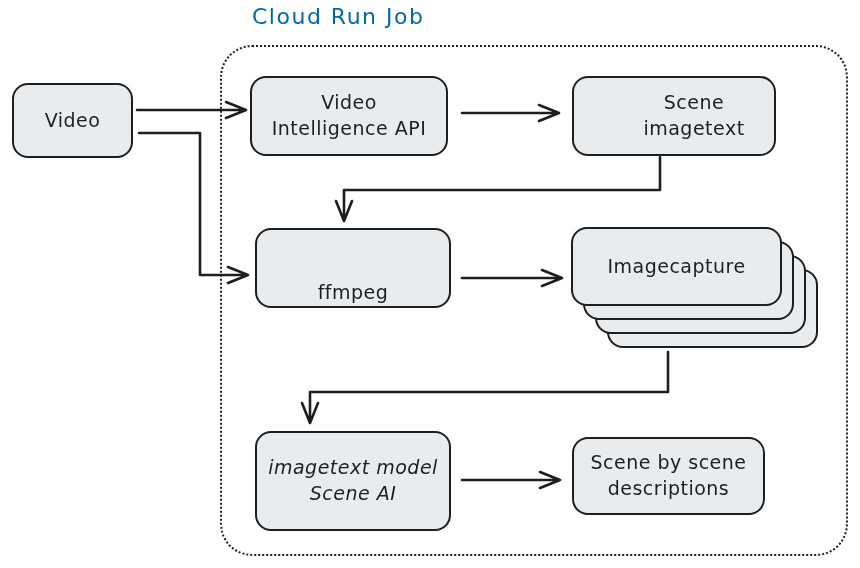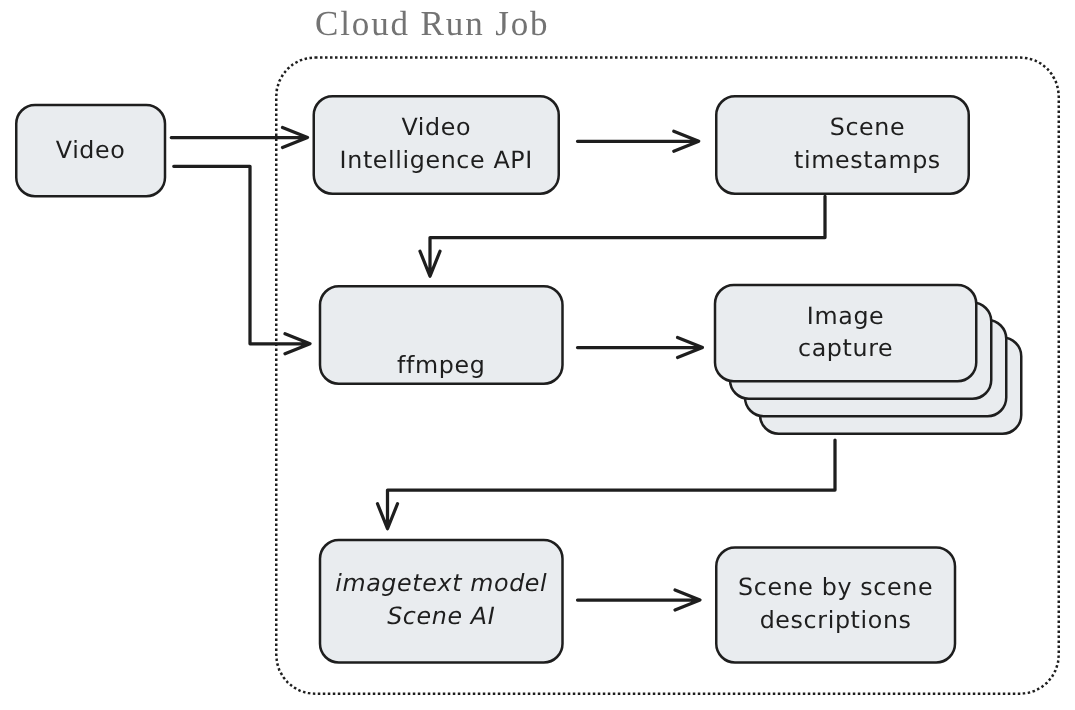--- a/index.html
+++ b/index.html
@@ -23,25 +23,24 @@
     width: 628px;
     height: 511px;
     border: 2.5px dotted #1e1e1e;
     border-radius: 32px;
     box-sizing: border-box;
   }
   .group-title {
     position: absolute;
     left: 252px;
     top: 4px;
-    font-size: 28px;
+    font-size: 22px;
     letter-spacing: 1.5px;
-    color: #737373;
+    color: #0369a1;
     white-space: nowrap;
-    font-family: Liberation Serif, serif;
   }
   .node {
     position: absolute;
     box-sizing: border-box;
     background: #e9ecef;
     border: 2.5px solid #1e1e1e;
     border-radius: 16px;
     display: flex;
     flex-direction: column;
     align-items: center;
@@ -50,37 +49,37 @@
     font-size: 19px;
     line-height: 1.35;
     letter-spacing: 0.5px;
   }
   .node span { display: block; }
   #node-video            { left: 12px;  top: 83px;  width: 121px; height: 75px; }
   #node-via              { left: 250px; top: 76px;  width: 198px; height: 80px; }
   #node-scene-timestamps { left: 572px; top: 76px;  width: 204px; height: 80px; padding-left: 40px; }
   #node-ffmpeg           { left: 255px; top: 228px; width: 196px; height: 80px; justify-content: flex-end; }
   #node-imagetext        { left: 255px; top: 431px; width: 196px; height: 100px; font-style: italic; }
-  #node-scene-desc       { left: 572px; top: 437px; width: 193px; height: 94px; }
+  #node-scene-desc       { left: 572px; top: 437px; width: 193px; height: 78px; }
   .stack-card {
     position: absolute;
     box-sizing: border-box;
     width: 211px;
     height: 79px;
     background: #e9ecef;
     border: 2.5px solid #1e1e1e;
     border-radius: 16px;
   }
   #stack-card-4 { left: 607px; top: 269px; }
   #stack-card-3 { left: 595px; top: 255px; }
   #stack-card-2 { left: 583px; top: 241px; }
   #stack-front {
     left: 571px; top: 227px;
     display: flex;
-    flex-direction: column;
+    flex-direction: row;
     align-items: center;
     justify-content: center;
     text-align: center;
     font-size: 19px;
     line-height: 1.35;
     letter-spacing: 0.5px;
   }
   .arrow-layer {
     position: absolute;
     left: 0; top: 0;
@@ -118,21 +117,21 @@
     <span>Video</span>
   </div>
 
   <div class="node" id="node-via">
     <span>Video</span>
     <span>Intelligence API</span>
   </div>
 
   <div class="node" id="node-scene-timestamps">
     <span>Scene</span>
-    <span>timestamps</span>
+    <span>imagetext</span>
   </div>
 
   <div class="node" id="node-ffmpeg">
     <span>ffmpeg</span>
   </div>
 
   <div class="stack-card" id="stack-card-4"></div>
   <div class="stack-card" id="stack-card-3"></div>
   <div class="stack-card" id="stack-card-2"></div>
   <div class="stack-card" id="stack-front">

